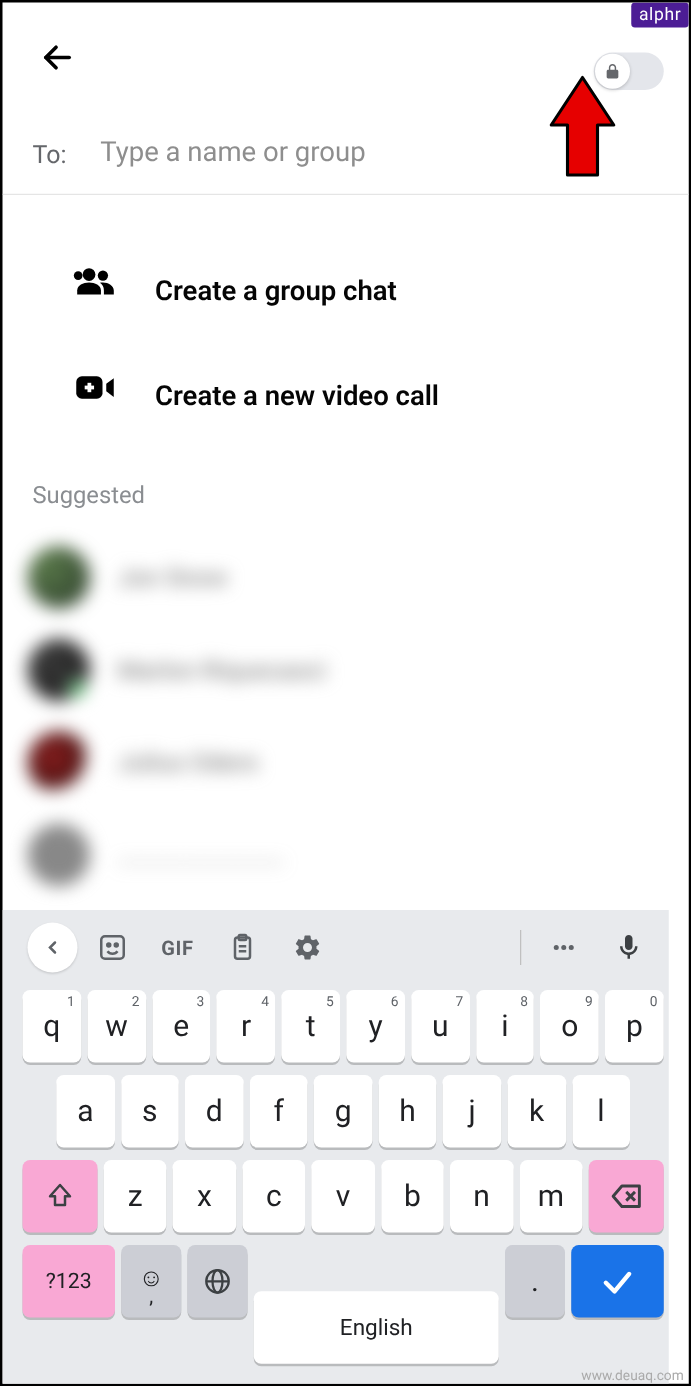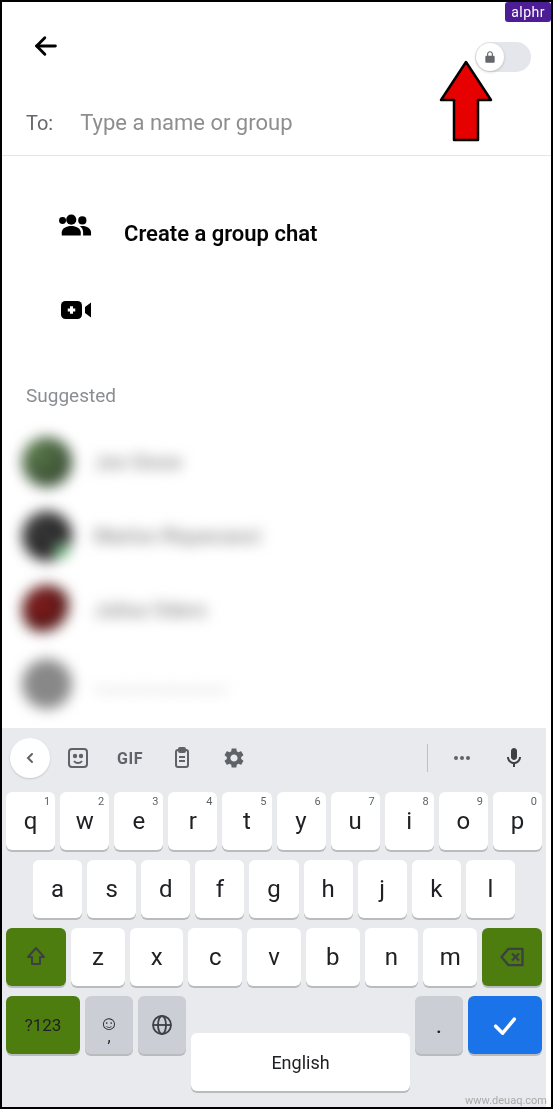--- a/index.html
+++ b/index.html
@@ -160,22 +160,23 @@
     .contact-name {
       font-size: 20px;
       color: #888;
       font-weight: 500;
     }
     
     .keyboard {
       position: absolute;
       bottom: 0;
       left: 0;
-      right: 5px;
+      right: 16px;
       background: #e8eaed;
+      padding-left: 12px;
     }
     .kb-toolbar {
       display: flex;
       align-items: center;
       padding: 10px 8px;
       gap: 4px;
     }
     .kb-tool {
       flex: 0 0 auto;
       width: 48px;
@@ -224,21 +225,21 @@
       flex: 1;
     }
     .key .sup {
       position: absolute;
       top: 3px;
       right: 5px;
       font-size: 11px;
       color: #5f6368;
     }
     .key.fn {
-      background: #4d7c0f;
+      background: #f9a8d4;
       flex: 0 0 60px;
     }
     .key.fn.wide {
       flex: 0 0 74px;
     }
     .key.sym {
       font-size: 17px;
     }
     .key.space {
       flex: 1;
@@ -319,20 +320,21 @@
   </div>
   <div class="option-row">
     <div class="option-icon">
       <svg width="36" height="36" viewBox="0 0 24 24" fill="#000">
         <rect x="2" y="6" width="14" height="12" rx="3"></rect>
         <path d="M18 10 L22 7 L22 17 L18 14 Z"></path>
         <rect x="6.5" y="11" width="5" height="2" fill="#fff"></rect>
         <rect x="8" y="9.5" width="2" height="5" fill="#fff"></rect>
       </svg>
     </div>
+    <span class="option-label">Create a new video call</span>
   </div>
 </div>
 
 <div class="suggested-header">Suggested</div>
 <div class="suggested-list">
   <div class="contact-row">
     <div class="avatar c1"></div>
     <span class="contact-name">Jon Snow</span>
   </div>
   <div class="contact-row">

